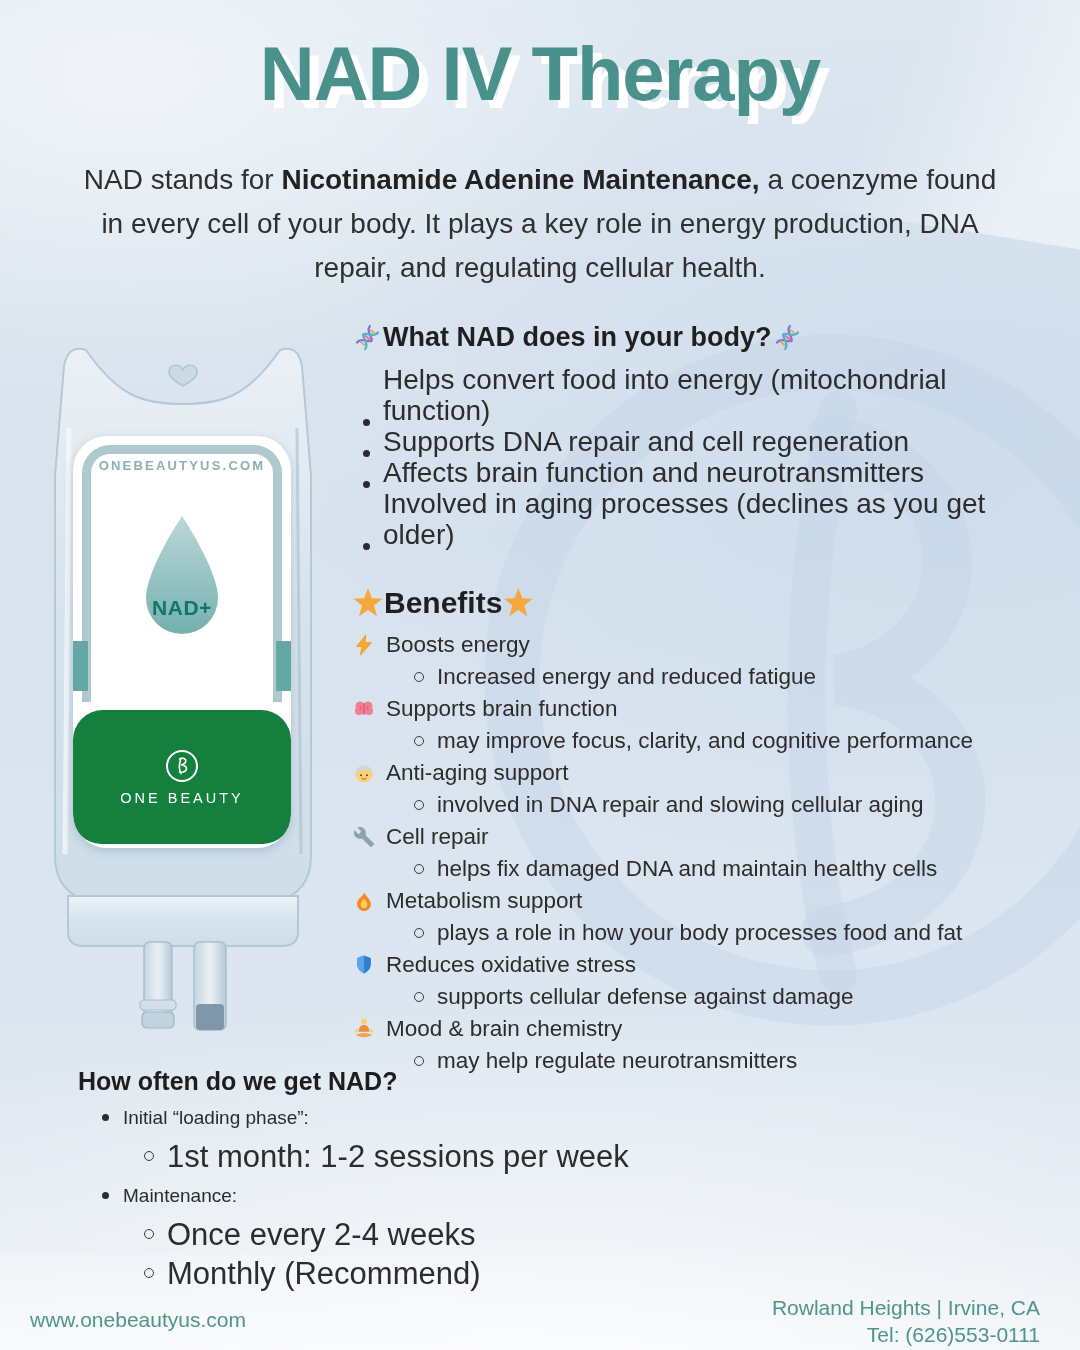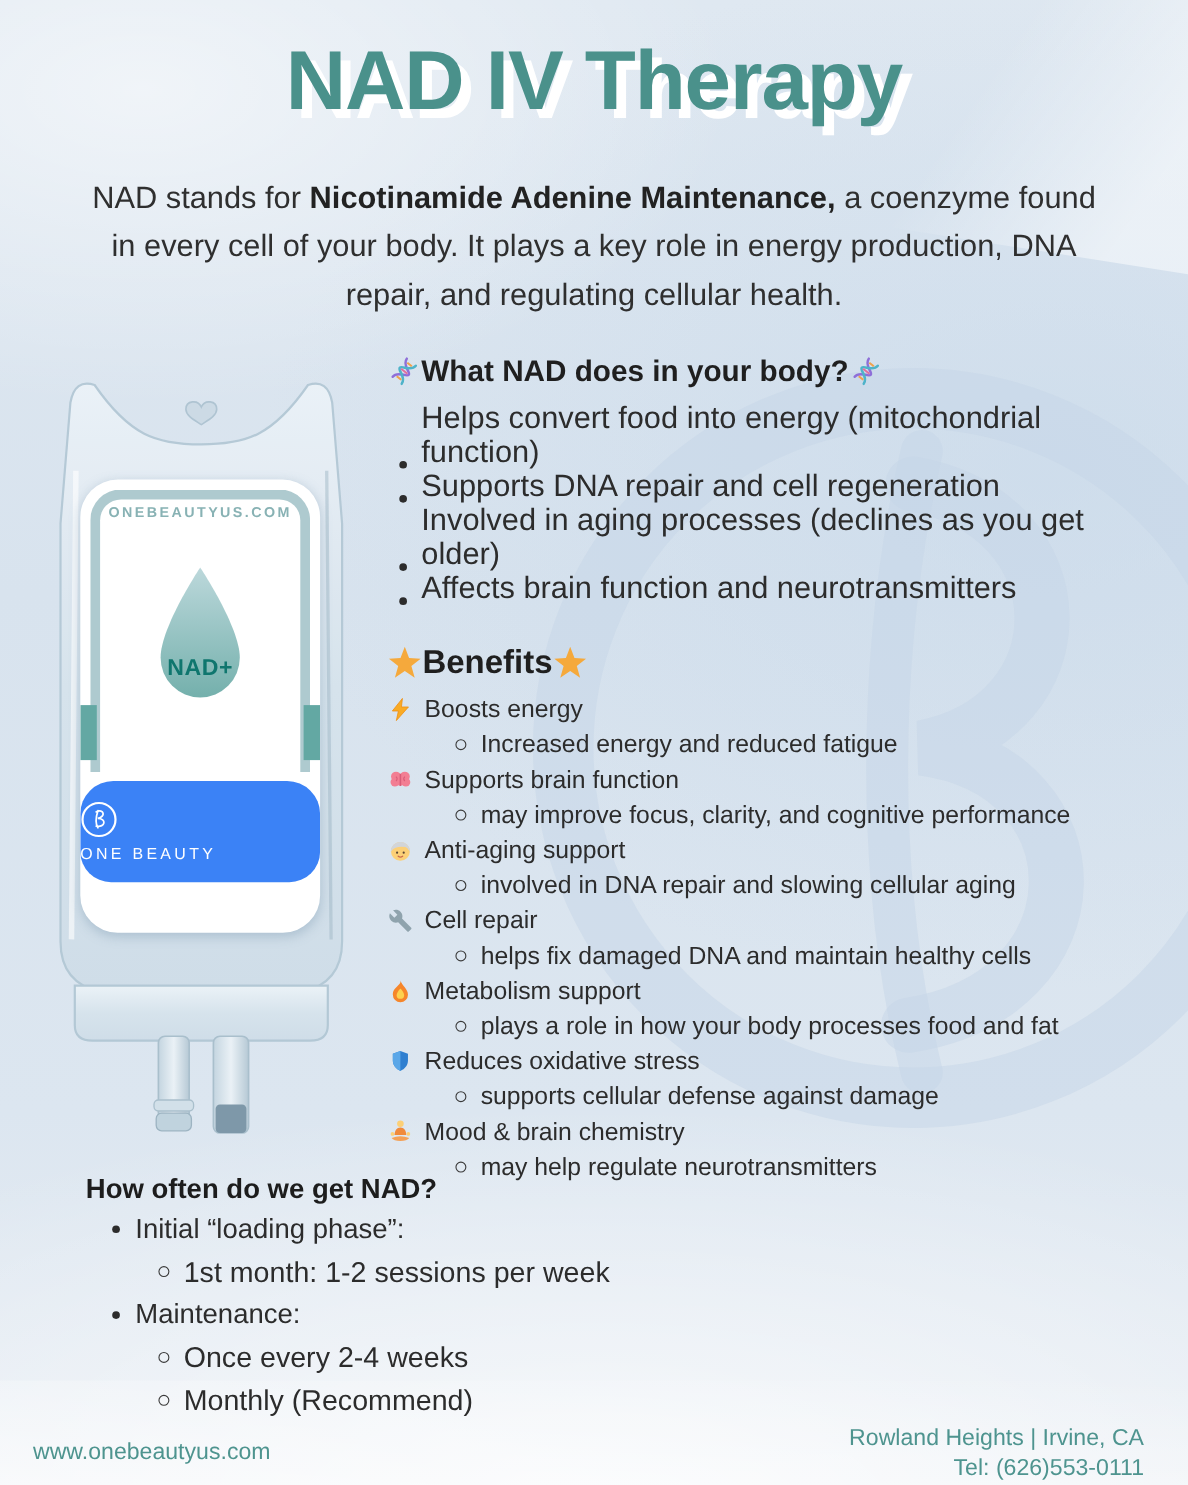--- a/index.html
+++ b/index.html
@@ -34,22 +34,22 @@
     box-shadow:0 3px 10px rgba(110,140,165,.35);}
   .label-border{position:absolute;top:9px;left:9px;right:9px;height:248px;
     border:9px solid #aecacf;border-bottom:none;border-radius:28px 28px 0 0;}
   .site-label{position:absolute;top:22px;left:0;width:100%;text-align:center;
     font-size:13px;font-weight:bold;letter-spacing:2.2px;color:#88b2b4;}
   .droplet{position:absolute;top:76px;left:50%;width:88px;height:126px;margin-left:-44px;}
   .product{position:absolute;left:0;right:0;top:84px;text-align:center;
     color:#0f766e;font-weight:bold;font-size:21px;letter-spacing:.5px;}
   .strip{position:absolute;top:205px;width:15px;height:50px;background:#63a8a3;}
   .strip.l{left:0}.strip.r{right:0}
-  .label-teal-block{position:absolute;left:0;right:0;top:274px;height:92px;background:#3b82f6;
-    border-radius:30px 30px 28px 28px;display:flex;flex-direction:column;align-items:flex-start;
+  .label-teal-block{position:absolute;left:0;right:0;top:274px;height:134px;background:#15803d;
+    border-radius:30px 30px 28px 28px;display:flex;flex-direction:column;align-items:center;
     justify-content:center;gap:7px;}
   .brand{color:#fff;font-size:14.5px;letter-spacing:3px;}
 
   
   .col{position:absolute;left:352px;top:322px;width:700px;}
   .sec-heading{display:flex;align-items:center;font-size:27px;font-weight:bold;color:#1f1f1f;}
   .sec-heading .ic{margin:0 3px;flex:none;display:flex;}
   .what-list{margin-top:11px;}
   .b-row{display:flex;align-items:flex-end;font-size:28px;line-height:31px;color:#2c2c2c;}
   .dot{width:7px;height:7px;border-radius:50%;background:#2c2c2c;margin:12px 13px 0 11px;flex:none;}
@@ -59,23 +59,23 @@
     clip-path:polygon(50% 0%,63% 34%,98% 36%,70% 58%,80% 94%,50% 73%,20% 94%,30% 58%,2% 36%,37% 34%);}
   .ben-list{margin-top:9px;}
   .ben-main{display:flex;align-items:center;gap:10px;font-size:22.5px;line-height:32px;color:#2c2c2c;}
   .ben-main .ic{flex:none;display:flex;width:24px;justify-content:center;}
   .ben-sub{display:flex;align-items:flex-start;padding-left:62px;font-size:22.5px;line-height:32px;color:#2c2c2c;}
   .ring{width:8px;height:8px;border:1.6px solid #3a3a3a;border-radius:50%;margin:11px 13px 0 0;flex:none;}
 
   
   .freq{position:absolute;left:78px;top:1064px;width:620px;}
   .freq-heading{font-size:25px;font-weight:bold;color:#1d1d1d;line-height:34px;}
-  .f-row{display:flex;align-items:flex-start;font-size:25px;line-height:39px;color:#2c2c2c;}
+  .f-row{display:flex;align-items:flex-start;font-size:19px;line-height:39px;color:#2c2c2c;}
   .f-row .dot{margin:16px 14px 0 24px;}
-  .f-sub{display:flex;align-items:flex-start;padding-left:66px;font-size:26px;line-height:39px;color:#2c2c2c;}
+  .f-sub{display:flex;align-items:flex-start;padding-left:66px;font-size:31px;line-height:39px;color:#2c2c2c;}
   .f-sub .ring{margin-top:14px;}
 
   
   .footer-site{position:absolute;left:30px;top:1308px;font-size:21px;color:#4e948f;}
   .footer-contact{position:absolute;right:40px;top:1294px;text-align:right;font-size:21px;
     color:#4e948f;line-height:27px;}
 
   svg{display:block;}
 </style>
 </head>
@@ -178,25 +178,25 @@
       <div class="b-row">
           <span class="dot"></span>
           <span>Helps convert food into energy (mitochondrial function)</span>
         </div>
       <div class="b-row">
           <span class="dot"></span>
           <span>Supports DNA repair and cell regeneration</span>
         </div>
       <div class="b-row">
           <span class="dot"></span>
-          <span>Involved in aging processes (declines as you get older)</span>
+          <span>Affects brain function and neurotransmitters</span>
         </div>
       <div class="b-row">
           <span class="dot"></span>
-          <span>Affects brain function and neurotransmitters</span>
+          <span>Involved in aging processes (declines as you get older)</span>
         </div>
     </div>
 
     <div class="benefits-heading">
       <span class="star"></span>
       <span>Benefits</span>
       <span class="star"></span>
     </div>
 
     <div class="ben-list">

